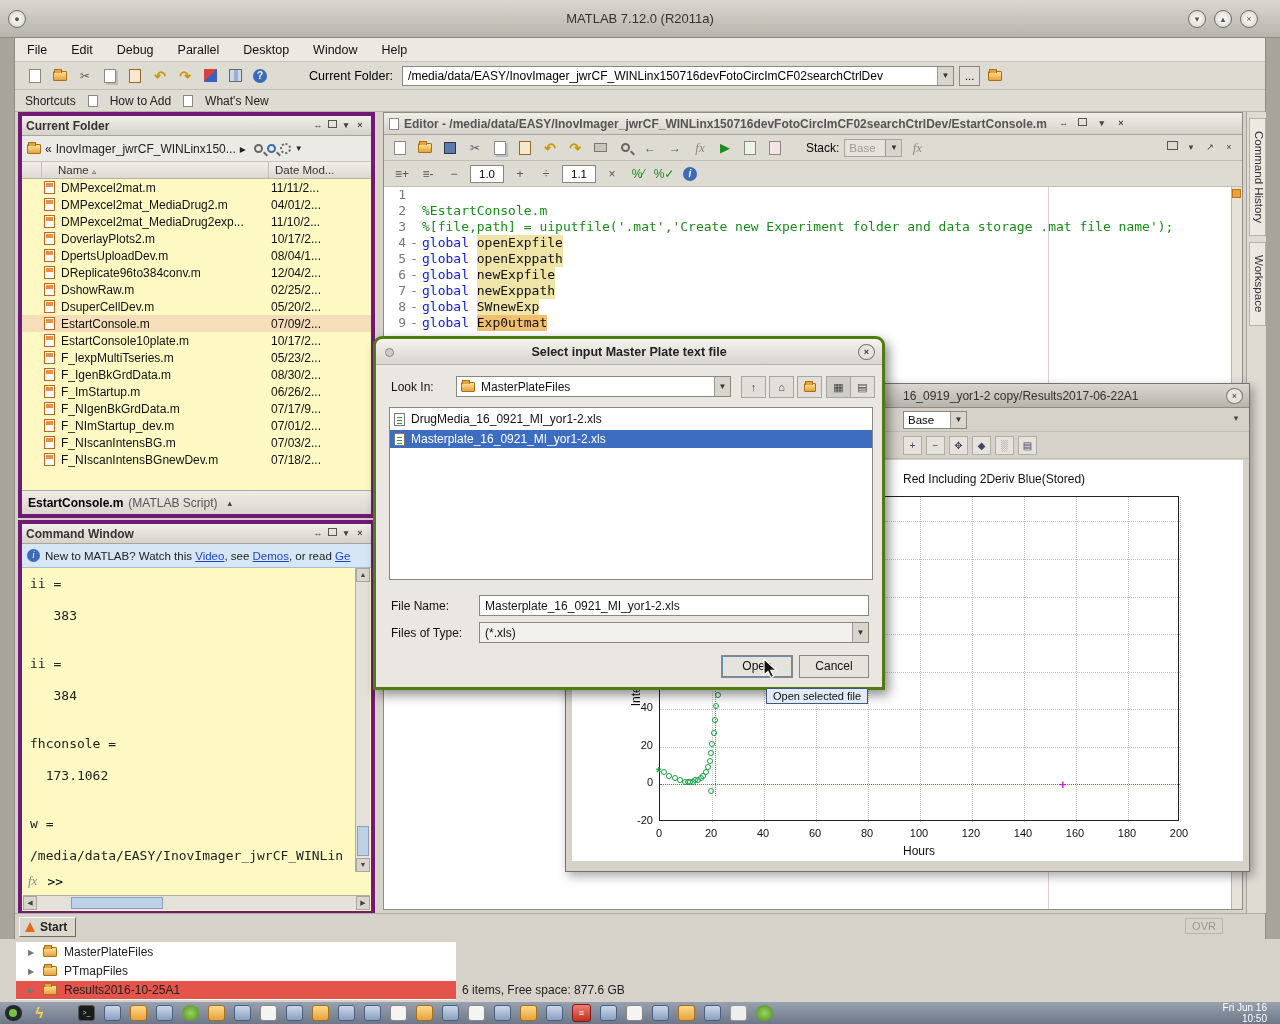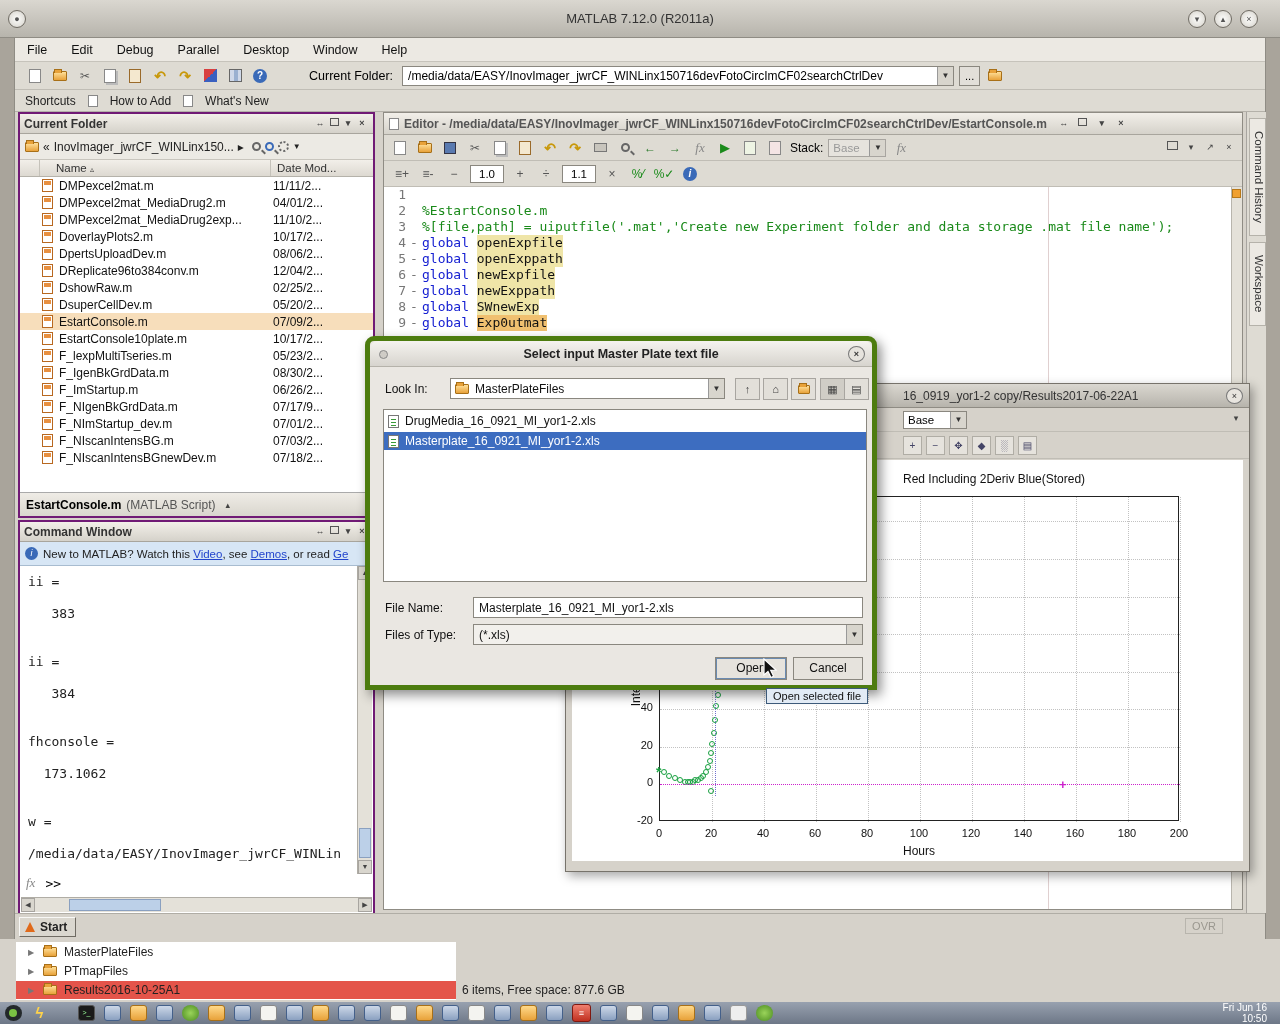--- a/index.html
+++ b/index.html
@@ -21,21 +21,21 @@
   .icon-folder{width:14px;height:10px;background:linear-gradient(#ffe09a,#e8a23a);border:1px solid #a87018;border-radius:1px;position:relative;display:inline-block}
   .icon-folder::before{content:"";position:absolute;left:0;top:-3px;width:6px;height:3px;background:#e8a23a;border:1px solid #a87018;border-bottom:none}
   .glyph-gold{color:#c8980a;font-size:14px;font-weight:bold}
   .help-circ{width:14px;height:14px;border-radius:50%;background:#3a6ab8;color:#fff;font-size:10px;line-height:14px;text-align:center;font-weight:bold}
   .cf-label{font-size:12.5px;margin-left:34px;margin-right:4px;white-space:nowrap}
   .path-combo{width:552px;height:20px;background:#fff;border:1px solid #8a877f;display:flex;align-items:center;font-size:12px;padding-left:5px;white-space:nowrap;overflow:hidden}
   .combo-arrow{margin-left:auto;width:16px;height:18px;background:#d8d5cd;border-left:1px solid #999;font-size:8px;line-height:18px;text-align:center;color:#333;flex:none}
   .sq-btn{height:20px;border:1px solid #8a877f;background:#e2dfd9;font-size:11px;padding:0 5px;line-height:18px}
 
   
-  .panel{position:absolute;background:#ffffff;border:2px solid #701a75}
+  .panel{position:absolute;background:#fef9c3;border:4px solid #701a75}
   .panel-header{position:absolute;left:0;right:0;top:0;height:20px;background:linear-gradient(#f2efe9,#d5d2ca);border-bottom:1px solid #a8a59d;display:flex;align-items:center;padding:0 4px;font-size:12px;font-weight:bold;color:#333}
   .panel-header .sp{flex:1}
   .mini{width:14px;height:13px;font-size:9px;line-height:12px;text-align:center;color:#444}
   .win-mini{width:9px;height:8px;border:1px solid #555;display:inline-block}
 
   
   .cf-panel{left:18px;top:112px;width:357px;height:406px}
   .breadcrumb{position:absolute;left:0;right:0;top:20px;height:26px;background:#eceae4;border-bottom:1px solid #c8c5bd;display:flex;align-items:center;gap:4px;padding:0 5px;font-size:12px;color:#222}
   .loupe{width:9px;height:9px;border:2px solid #666;border-radius:50%;position:relative;display:inline-block}
   .loupe::after{content:"";position:absolute;left:7px;top:7px;width:5px;height:2px;background:#666;transform:rotate(45deg)}
@@ -116,21 +116,21 @@
   .pt{position:absolute;width:6px;height:6px;border:1.6px solid #18a040;border-radius:50%;background:transparent}
   .mkplus{position:absolute;color:#cc22cc;font-size:13px;font-weight:bold;line-height:10px}
   .mkstar{position:absolute;color:#18a040;font-size:14px;font-weight:bold;line-height:10px}
   .hline0{position:absolute;border-top:1px dotted #cc22cc;width:520px}
   .vlinem{position:absolute;border-left:1px dotted #7070cc;top:0}
   .fig-xtitle{position:absolute;left:93px;width:520px;top:460px;text-align:center;font-size:12px;color:#111}
   .fig-ytitle{position:absolute;left:20px;top:293px;width:100px;height:14px;transform:rotate(-90deg);transform-origin:center;text-align:center;font-size:12px;color:#111}
   .fig-ctitle{position:absolute;left:337px;top:88px;font-size:12px;color:#111;white-space:nowrap}
 
   
-  .dialog{position:absolute;left:365px;top:336px;width:512px;height:354px;z-index:20;background:#eae7e2;border:5px solid #4d7c0f;border-radius:9px 9px 0 0;box-shadow:4px 5px 12px rgba(0,0,0,.45)}
+  .dialog{position:absolute;left:373px;top:336px;width:512px;height:354px;z-index:20;background:#eae7e2;border:3px solid #4d7c0f;border-radius:9px 9px 0 0;box-shadow:4px 5px 12px rgba(0,0,0,.45)}
   .dlg-title{position:absolute;left:0;right:0;top:0;height:26px;background:linear-gradient(#f5f3ef,#d7d4ce);border-bottom:1px solid #b5b2aa;border-radius:8px 8px 0 0;text-align:center;font-weight:bold;font-size:12.5px;line-height:26px;color:#222}
   .dlg-dot{position:absolute;left:9px;top:9px;width:9px;height:9px;border-radius:50%;border:1px solid #888;background:#cfccc6}
   .dlg-close{position:absolute;right:7px;top:5px;width:17px;height:16px;border-radius:50%;border:1px solid #777;background:#e6e3dd;font-size:9px;line-height:14px;text-align:center;color:#333}
   .dlg-label{position:absolute;left:15px;font-size:12px;color:#111}
   .dlg-combo{position:absolute;left:80px;top:37px;width:275px;height:21px;background:#fff;border:1px solid #8a877f;display:flex;align-items:center;font-size:12px;padding-left:4px;gap:6px;color:#111}
   .dlg-tool{position:absolute;top:37px;width:25px;height:22px;border:1px solid #a8a5a0;background:#e2dfd9;display:flex;align-items:center;justify-content:center;font-size:11px;color:#444}
   .dlg-list{position:absolute;left:13px;top:68px;width:484px;height:173px;background:#fff;border:1px solid #8a877f;overflow:hidden}
   .dlg-row{height:18px;display:flex;align-items:center;gap:6px;padding-left:4px;font-size:12px;color:#111;margin-top:2px}
   .dlg-row.sel{background:#3d6dc0;color:#fff}
   .icon-xls{width:11px;height:13px;background:#fff;border:1px solid #777;position:relative;flex:none}
@@ -278,21 +278,21 @@
           <span class="fdate">11/10/2...</span>
         </div>
         <div class="frow">
           <span class="icon-mfile ficon"></span>
           <span class="fname">DoverlayPlots2.m</span>
           <span class="fdate">10/17/2...</span>
         </div>
         <div class="frow">
           <span class="icon-mfile ficon"></span>
           <span class="fname">DpertsUploadDev.m</span>
-          <span class="fdate">08/06/2...</span>
+          <span class="fdate">08/04/1...</span>
         </div>
         <div class="frow">
           <span class="icon-mfile ficon"></span>
           <span class="fname">DReplicate96to384conv.m</span>
           <span class="fdate">12/04/2...</span>
         </div>
         <div class="frow">
           <span class="icon-mfile ficon"></span>
           <span class="fname">DshowRaw.m</span>
           <span class="fdate">02/25/2...</span>
@@ -441,21 +441,21 @@
       <span class="tb-btn" style="color:#2a7a2a;font-weight:bold">←</span>
       <span class="tb-btn" style="color:#2a7a2a;font-weight:bold">→</span>
       <span class="tb-btn fx">fx</span>
       <span class="tb-btn" style="color:#1a8a1a;font-size:13px">▶</span>
       <span class="tb-btn">
           <span class="icon-page" style="background:#eef4e4"></span>
         </span>
       <span class="tb-btn">
           <span class="icon-page" style="background:#f4e4e4"></span>
         </span>
-      <span style="margin-left:0">Stack:</span>
+      <span style="margin-left:16px">Stack:</span>
       <span class="stack-combo">
           <span>Base</span>
           <span class="combo-arrow" style="height:16px;line-height:16px">▼</span>
         </span>
       <span class="tb-btn fx">fx</span>
       <span class="sp" style="flex:1"></span>
       <span class="mini"><span class="win-mini" style="width:11px;height:9px"></span></span>
       <span class="mini">▾</span>
       <span class="mini">↗</span>
       <span class="mini">×</span>

